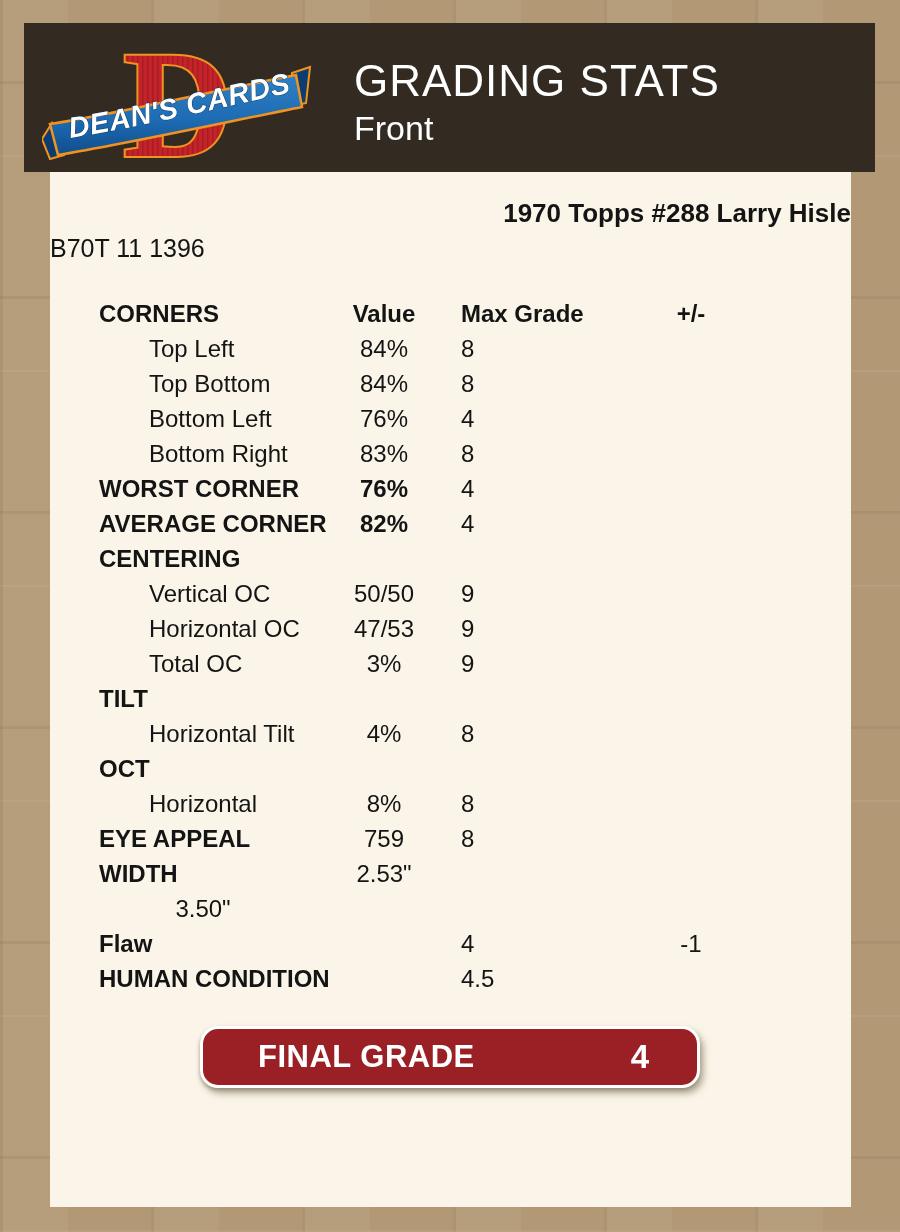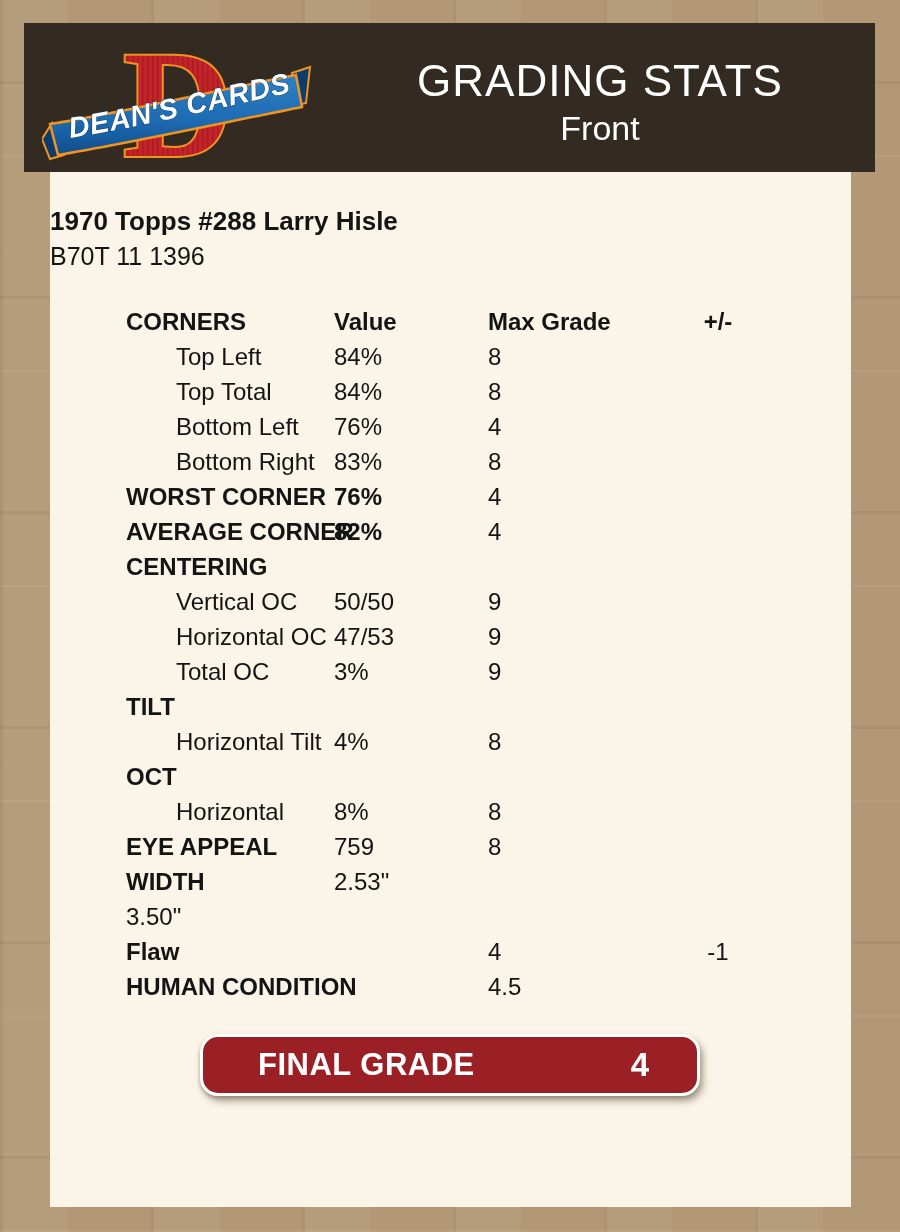--- a/index.html
+++ b/index.html
@@ -16,44 +16,44 @@
   }
 
   
   .header-bar {
     position:absolute; left:24px; top:23px; width:851px; height:149px;
     background:#332b22;
   }
   .logo-wrap { position:absolute; left:18px; top:4px; width:272px; height:144px; }
   .title-box {
     position:absolute; left:330px; top:0; width:492px; height:149px;
-    color:#ffffff; text-align:center;
+    color:#ffffff; text-align:left;
   }
   .grading-title { padding-top:36px; font-size:44px; letter-spacing:1px; line-height:1.0; }
   .grading-subtitle { margin-top:8px; font-size:34px; line-height:1.0; }
 
   
   .panel {
     position:absolute; left:50px; top:172px; width:801px; height:1035px;
     background:#faf5e8;
   }
-  .card-title { margin-top:32px; text-align:left; font-size:26px; font-weight:bold; height:35px; line-height:35px; }
+  .card-title { margin-top:24px; text-align:right; font-size:26px; font-weight:bold; height:35px; line-height:35px; }
   .card-code  { text-align:left; font-size:25px; height:35px; line-height:35px; }
 
   
-  .stats-table { margin-top:30px; padding-left:76px; }
+  .stats-table { margin-top:30px; padding-left:49px; }
   .trow {
     display:grid; grid-template-columns:208px 154px 200px 60px;
     height:35px; line-height:35px; font-size:24px;
   }
   .trow.gap { }
   .bold { font-weight:bold; }
   .lbl { white-space:nowrap; }
   .lbl.indent { padding-left:50px; }
-  .val { text-align:left; white-space:nowrap; }
+  .val { text-align:center; white-space:nowrap; }
   .max { text-align:left; }
   .pm  { text-align:center; }
 
   
   .final-grade {
     position:relative; margin:30px 0 0 150px; width:500px; height:62px;
     background:#9a2025; border:3px solid #ffffff; border-radius:18px;
     box-shadow:3px 5px 7px rgba(96,84,60,0.55), -1px 2px 3px rgba(96,84,60,0.25);
     display:flex; align-items:center; justify-content:space-between;
     padding:0 48px 0 55px; color:#ffffff; font-weight:bold;gap:36px;
@@ -117,21 +117,21 @@
       </div>
 
       <div id="rows">
           <div class="trow">
             <div class="lbl indent">Top Left</div>
             <div class="val">84%</div>
             <div class="max">8</div>
             <div class="pm"></div>
           </div>
           <div class="trow">
-            <div class="lbl indent">Top Total</div>
+            <div class="lbl indent">Top Bottom</div>
             <div class="val">84%</div>
             <div class="max">8</div>
             <div class="pm"></div>
           </div>
           <div class="trow">
             <div class="lbl indent">Bottom Left</div>
             <div class="val">76%</div>
             <div class="max">4</div>
             <div class="pm"></div>
           </div>

